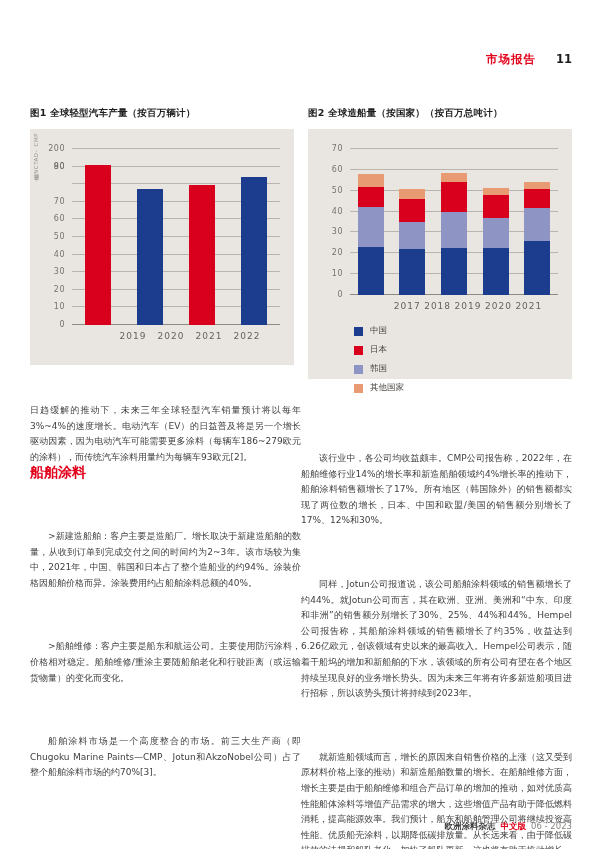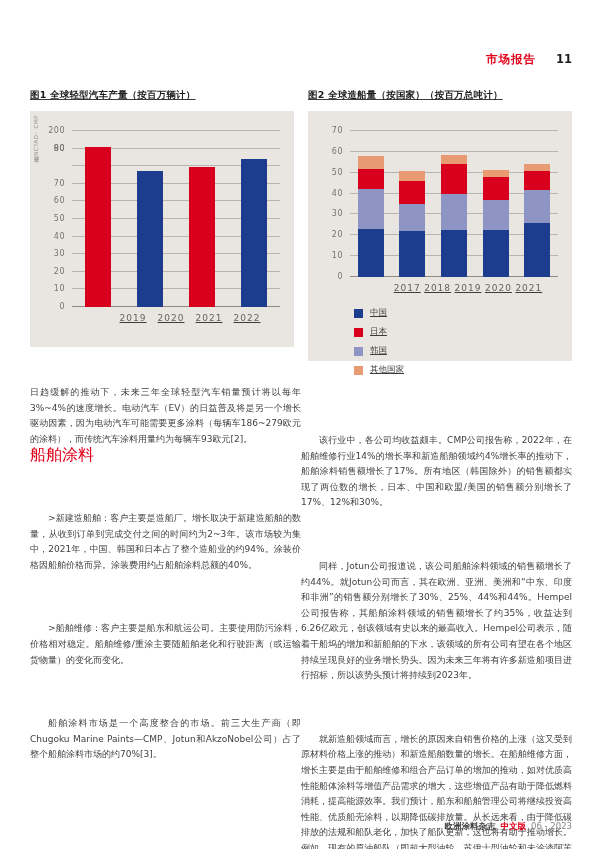--- a/index.html
+++ b/index.html
@@ -6,21 +6,21 @@
   .page{
     position:relative; width:600px; height:849px; margin:0 auto; overflow:hidden;
     background:#ffffff; box-sizing:border-box; padding:20px 28px 0 30px;
     font-family:"DejaVu Sans","Liberation Sans",sans-serif; color:#3c3c3c;
   }
   
   .hdr{display:flex; justify-content:flex-end; align-items:baseline; gap:20px;}
   .hdr .sec{color:#e2001a; font-weight:bold; font-size:11.5px; letter-spacing:1px;}
   .hdr .pg{color:#1c1c1c; font-weight:bold; font-size:11.5px;margin-top:32px;}
   
-  .figs{display:flex; gap:14px; margin-top:22px;text-decoration:underline;}
+  .figs{display:flex; gap:14px; margin-top:40px;}
   .fig{flex:1; min-width:0; position:relative;}
   .fig-title{font-size:9.5px; font-weight:bold; color:#1e1e1e; margin:0 0 9px 0; letter-spacing:.2px;}
   .chart-box{background:#e9e6e2; position:relative; padding:4px 0 8px 0;}
   .chart-0 .chart-box{height:224px;} .chart-1 .chart-box{height:238px;}
   .src-vert{
     position:absolute; left:2px; top:4px; writing-mode:vertical-rl; transform:rotate(180deg);
     font-size:5.5px; color:#9a9692; letter-spacing:.5px; white-space:nowrap;
   }
   .plot-wrap{padding:16px 14px 0 42px;}
   .plot{position:relative;}
@@ -36,21 +36,21 @@
   .xtick{flex:1; text-align:center; font-size:9px; color:#66625d; letter-spacing:1px;}
   .legend{display:grid; grid-template-columns:1fr; gap:7px 4px; padding:14px 10px 0 46px;}
   .legend-item{display:flex; align-items:center; gap:7px;}
   .swatch{width:9px; height:9px; display:inline-block; flex:none;}
   .legend-label{font-size:8.5px; color:#4a4642;}
   
   .body{display:flex; margin-top:24px;}
   .col{flex:1; min-width:0; font-size:9px; line-height:15.6px; text-align:justify; color:#3f3f3f;}
   .col p{margin:0;}
   .col p.ind{text-indent:2em;margin-top:48px;}
-  .sec-head{color:#e2001a; font-weight:normal; font-size:16px; margin:10px 0 8px 0; text-indent:0;}
+  .sec-head{color:#e2001a; font-weight:bold; font-size:14px; margin:10px 0 8px 0; text-indent:0;}
   
   .footer{position:absolute; right:28px; bottom:16px; font-size:8.5px; color:#8a8681;
           display:flex; gap:5px; align-items:baseline;}
   .footer .jt{color:#3c3c3c; font-weight:bold;}
   .footer .ed{color:#e2001a; font-weight:bold;}
 </style>
 </head>
 <body>
 
 <div class="page">

